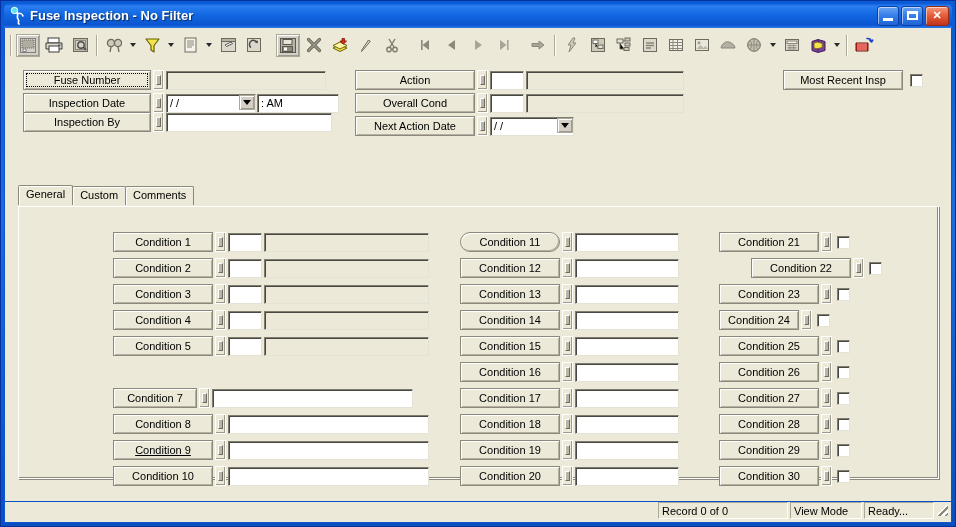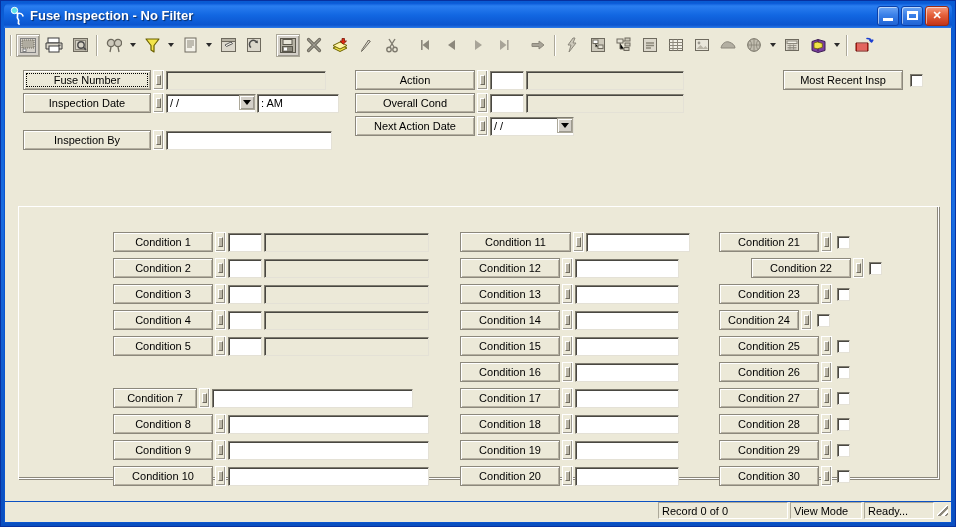--- a/index.html
+++ b/index.html
@@ -464,21 +464,21 @@
         <div class="grip" style="height:20px;">
             <i></i>
           </div>
         <div class="combo" style="margin-left:2px;">
           <div class="fld" style="width:90px;">/  /</div>
           <span class="arrow"></span>
         </div>
         <div class="fld" style="width:82px;margin-left:1px;">:    AM</div>
       </div>
 
-      <div style="position:absolute;left:18px;top:68px;display:flex;align-items:center;">
+      <div style="position:absolute;left:18px;top:50px;display:flex;align-items:center;">
         <div class="lbtn" style="width:128px;height:20px;">Inspection By</div>
         <div style="width:2px"></div>
         <div class="grip" style="height:20px;">
             <i></i>
           </div>
         <div class="fld" style="width:166px;margin-left:2px;"></div>
       </div>
 
       <div style="position:absolute;left:350px;top:8px;display:flex;align-items:center;">
         <div class="lbtn" style="width:120px;height:20px;">Action</div>
@@ -509,20 +509,25 @@
           <span class="arrow"></span>
         </div>
       </div>
 
       <div style="position:absolute;left:778px;top:8px;display:flex;align-items:center;">
         <div class="lbtn" style="width:120px;height:20px;">Most Recent Insp</div>
         <div class="cbx" style="margin-left:7px;"></div>
       </div>
     </div>
 
+    <div class="tabstrip">
+      <div class="tab active">General</div>
+      <div class="tab">Custom</div>
+      <div class="tab">Comments</div>
+    </div>
 
     <div class="tabpanel">
 
       <div class="crow" style="left:94px;top:25px;">
         <div class="lbtn" style="width:100px;">Condition 1</div>
         <div style="width:2px"></div>
           <div class="grip" style="height:20px;">
             <i></i>
           </div>
         <div class="fld" style="width:34px;margin-left:2px;"></div>
@@ -574,38 +579,38 @@
       </div>
       <div class="crow" style="left:94px;top:207px;">
         <div class="lbtn" style="width:100px;">Condition 8</div>
         <div style="width:2px"></div>
           <div class="grip" style="height:20px;">
             <i></i>
           </div>
         <div class="fld" style="width:201px;margin-left:2px;"></div>
       </div>
       <div class="crow" style="left:94px;top:233px;">
-        <div class="lbtn" style="width:100px;">Condition 9</div>
+        <div class="lbtn" style="width:100px;text-decoration:underline;">Condition 9</div>
         <div style="width:2px"></div>
           <div class="grip" style="height:20px;">
             <i></i>
           </div>
         <div class="fld" style="width:201px;margin-left:2px;"></div>
       </div>
       <div class="crow" style="left:94px;top:259px;">
         <div class="lbtn" style="width:100px;">Condition 10</div>
         <div style="width:2px"></div>
           <div class="grip" style="height:20px;">
             <i></i>
           </div>
         <div class="fld" style="width:201px;margin-left:2px;"></div>
       </div>
 
       <div class="crow" style="left:441px;top:25px;">
-        <div class="lbtn" style="width:111px;">Condition 11</div>
+        <div class="lbtn" style="width:100px;border-radius:10px;">Condition 11</div>
         <div style="width:2px"></div>
           <div class="grip" style="height:20px;">
             <i></i>
           </div>
         <div class="fld" style="width:104px;margin-left:2px;"></div>
       </div>
       <div class="crow" style="left:441px;top:51px;">
         <div class="lbtn" style="width:100px;">Condition 12</div>
         <div style="width:2px"></div>
           <div class="grip" style="height:20px;">

